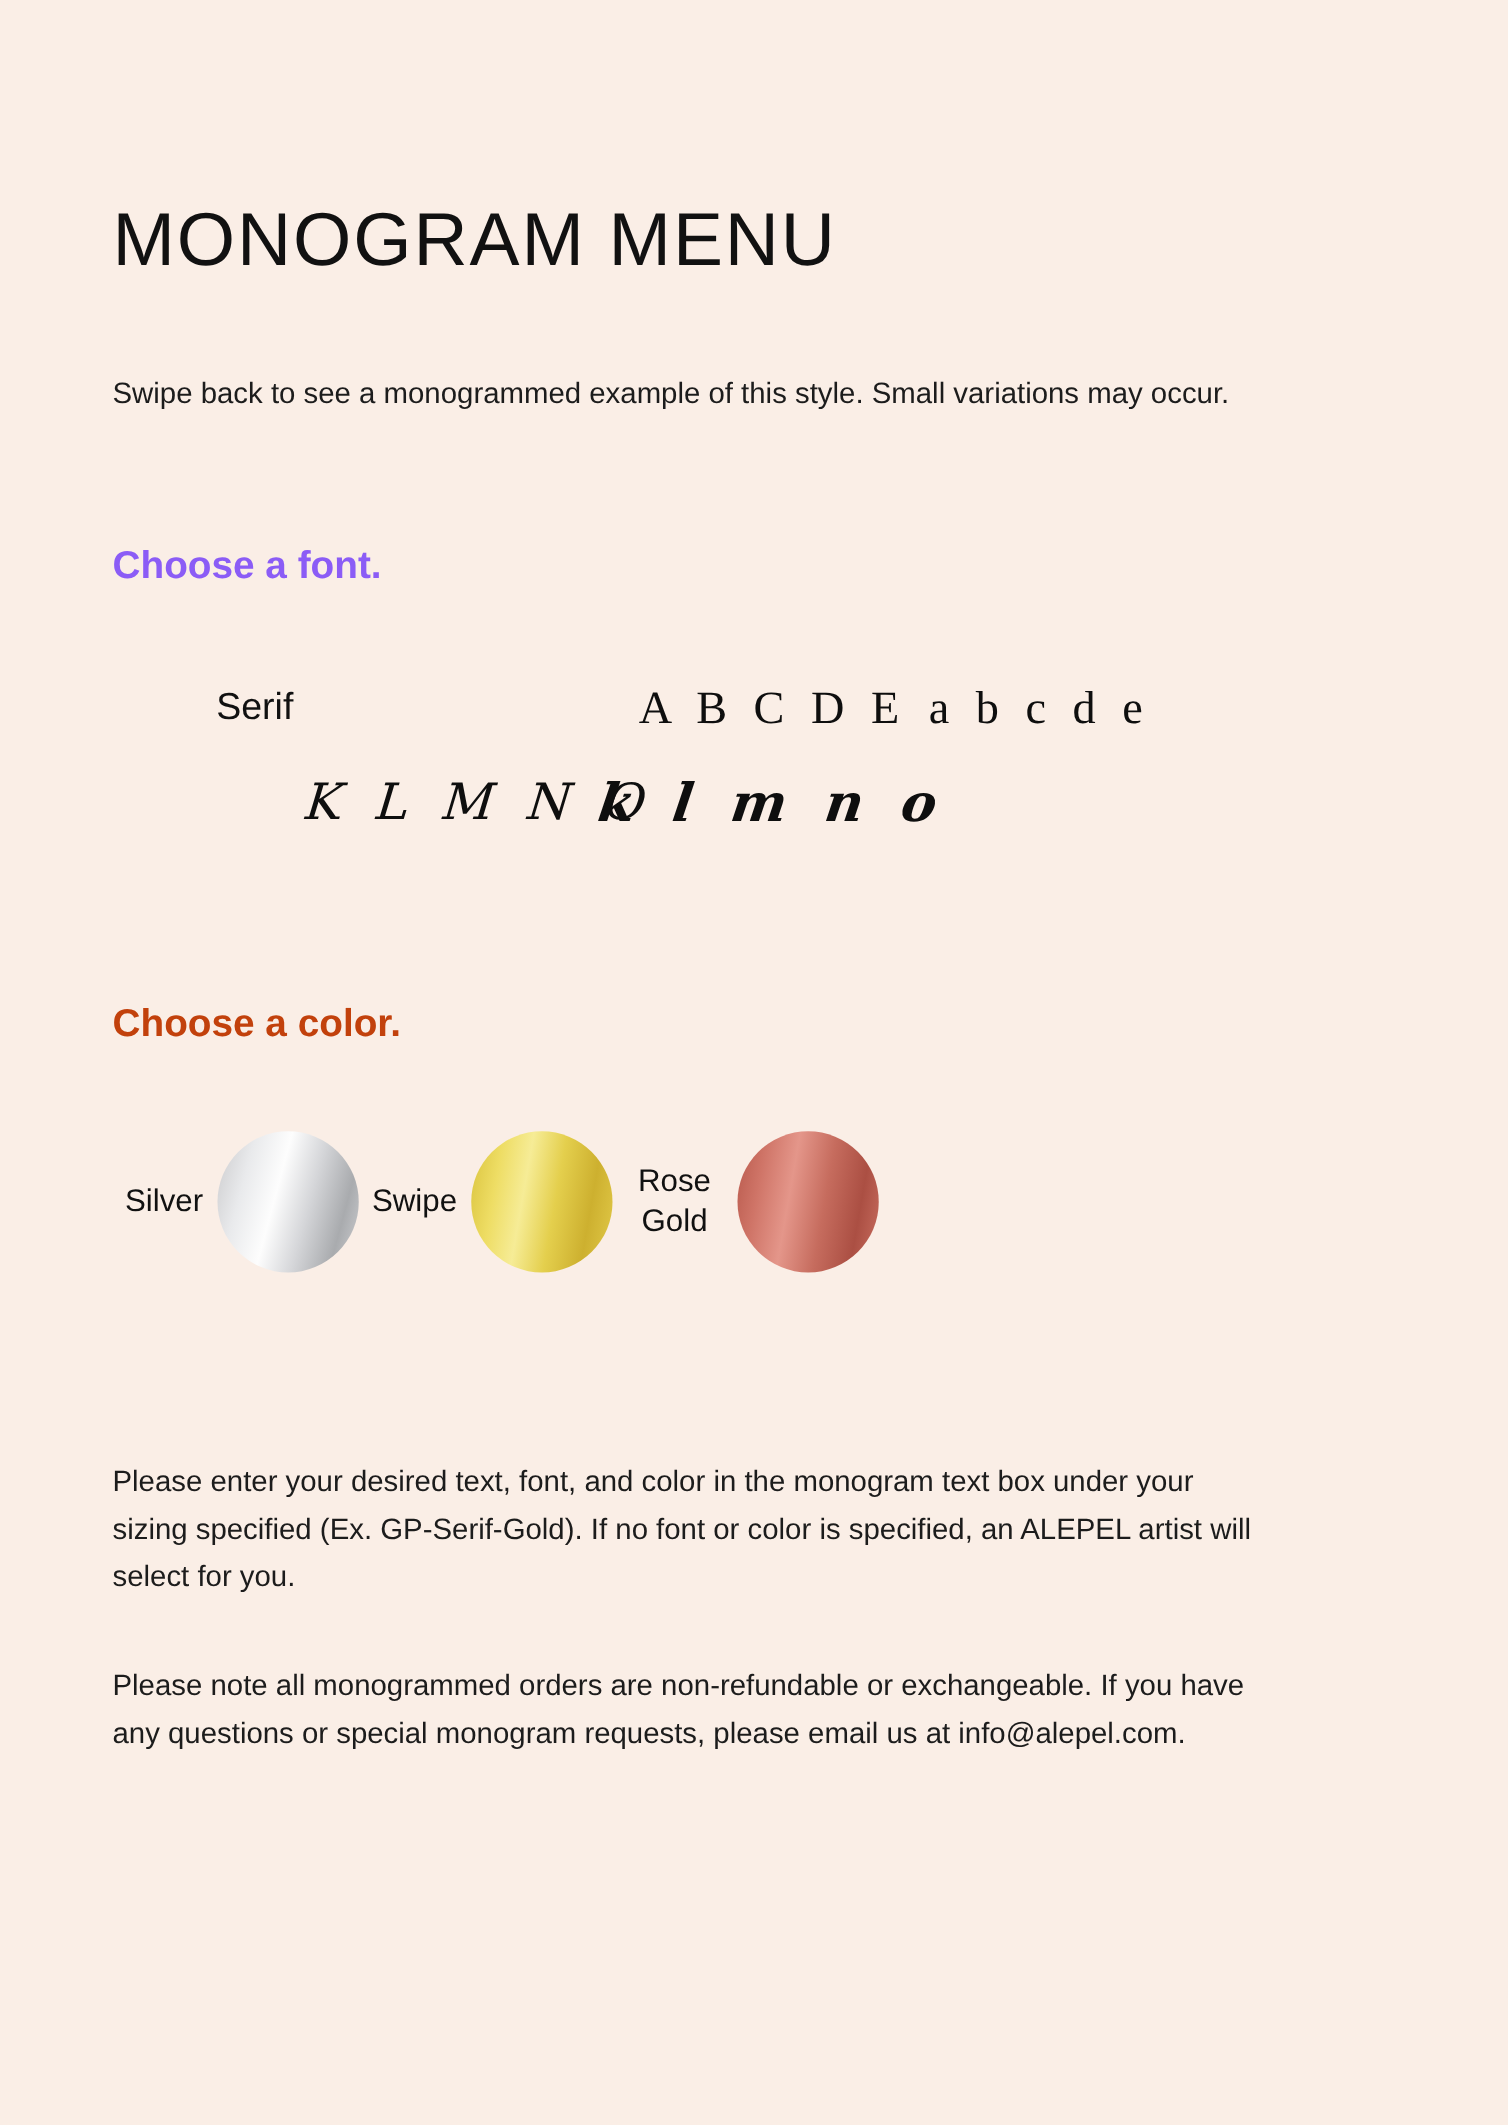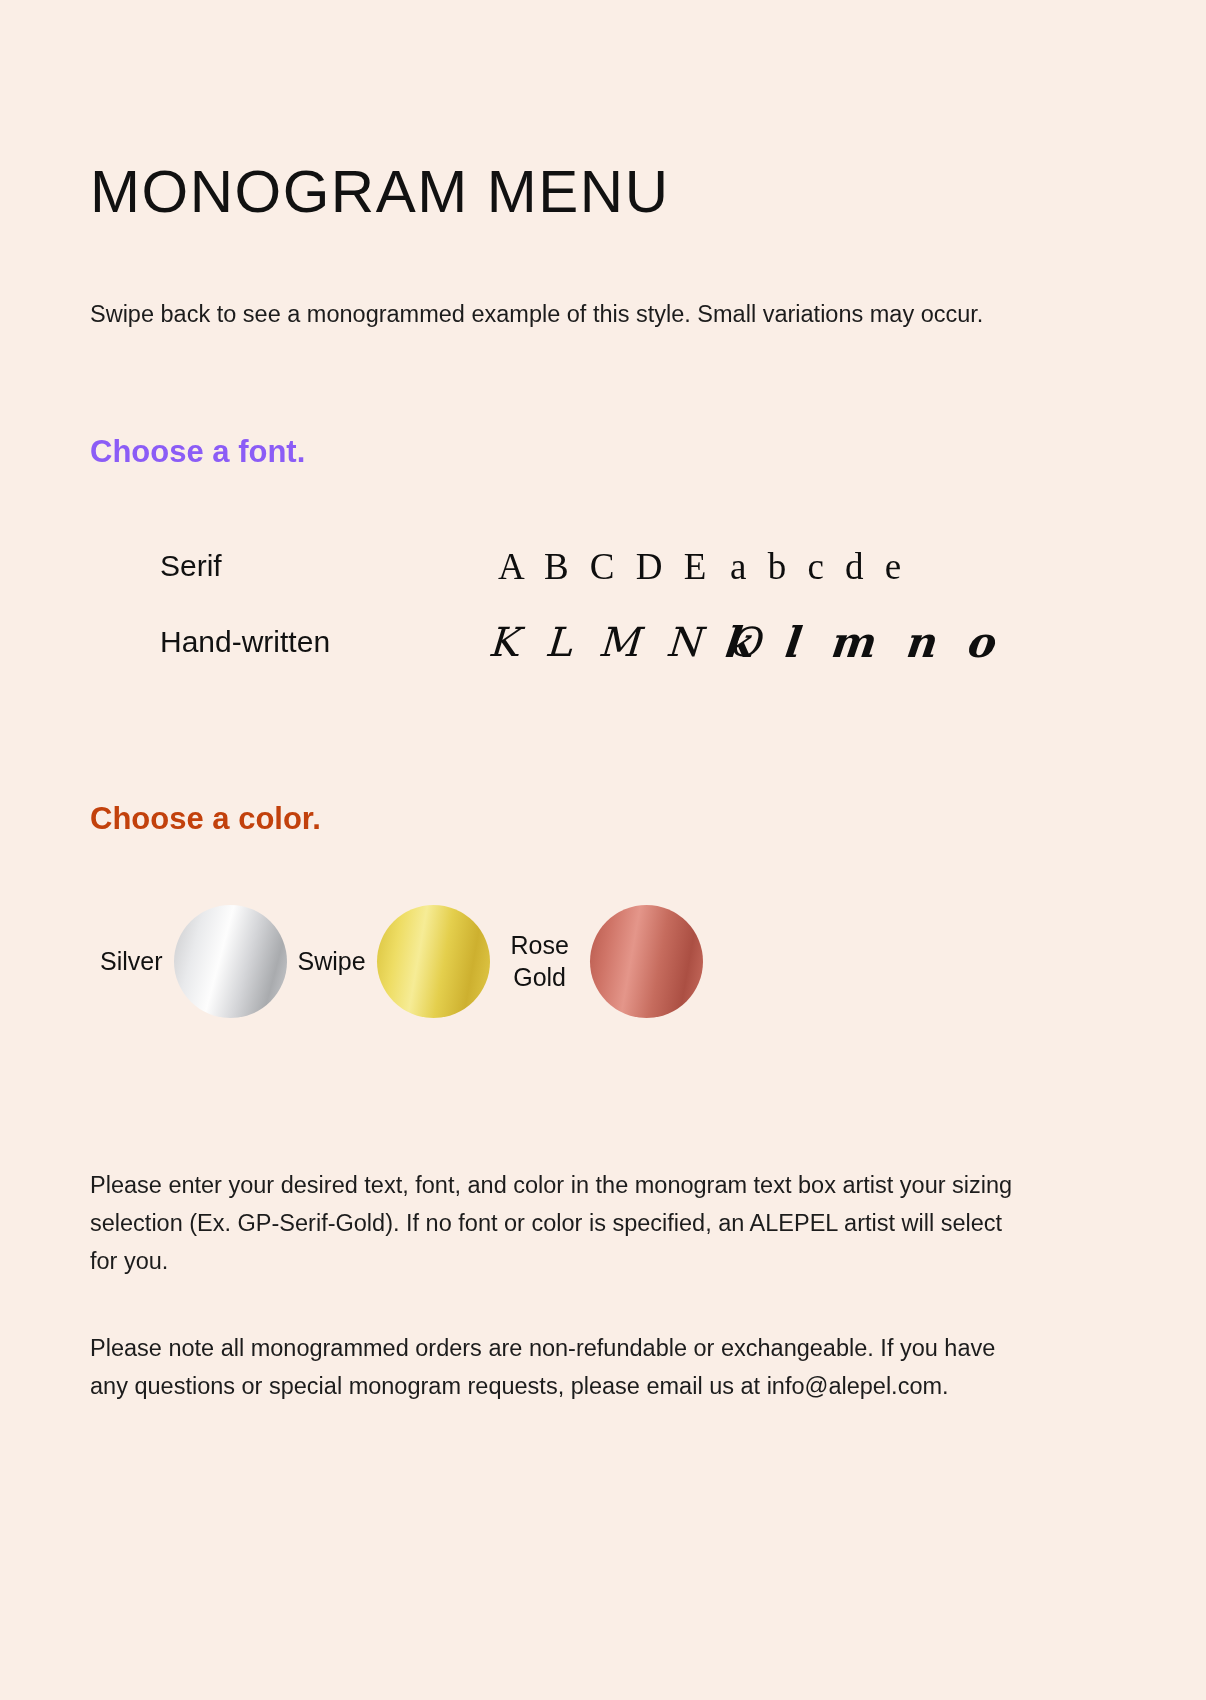--- a/index.html
+++ b/index.html
@@ -65,20 +65,21 @@
   .font-table {
     position: absolute;
     left: 160px;
     top: 528px;
     width: 880px;
   }
   .font-row {
     display: flex;
     align-items: center;
     height: 76px;
+    margin-left: 13px;
   }
   .font-row .label {
     width: 260px;
     font-size: 30px;
     color: #111;
     white-space: nowrap;
   }
   .sample-upper, .sample-lower {
     color: #0e0e0e;
     white-space: nowrap;
@@ -186,21 +187,20 @@
 
   <h2 class="heading-font">Choose a font.</h2>
 
   <div class="font-table">
     <div class="font-row serif-row">
       <div class="label">Serif</div>
       <div class="sample-upper">A B C D E</div>
       <div class="sample-lower">a b c d e</div>
     </div>
     <div class="font-row hand-row">
-      <div class="label">Hand-written</div>
       <div class="sample-upper">K L M N O</div>
       <div class="sample-lower">k l m n o</div>
     </div>
   </div>
 
   <h2 class="heading-color">Choose a color.</h2>
 
   <div class="swatches">
     <div class="swatch-group">
       <div class="swatch-label">Silver</div>
@@ -209,16 +209,16 @@
     <div class="swatch-group">
       <div class="swatch-label">Swipe</div>
       <div class="dot gold"></div>
     </div>
     <div class="swatch-group">
       <div class="swatch-label narrow">Rose Gold</div>
       <div class="dot rose"></div>
     </div>
   </div>
 
-  <p class="note1">Please enter your desired text, font, and color in the monogram text box artist your sizing selection (Ex. GP-Serif-Gold). If no font or color is specified, an ALEPEL artist will select for you.</p>
+  <p class="note1">Please enter your desired text, font, and color in the monogram text box under your sizing specified (Ex. GP-Serif-Gold). If no font or color is specified, an ALEPEL artist will select for you.</p>
   <p class="note2">Please note all monogrammed orders are non-refundable or exchangeable. If you have any questions or special monogram requests, please email us at info@alepel.com.</p>
 
 </div>
 
 </body></html>

